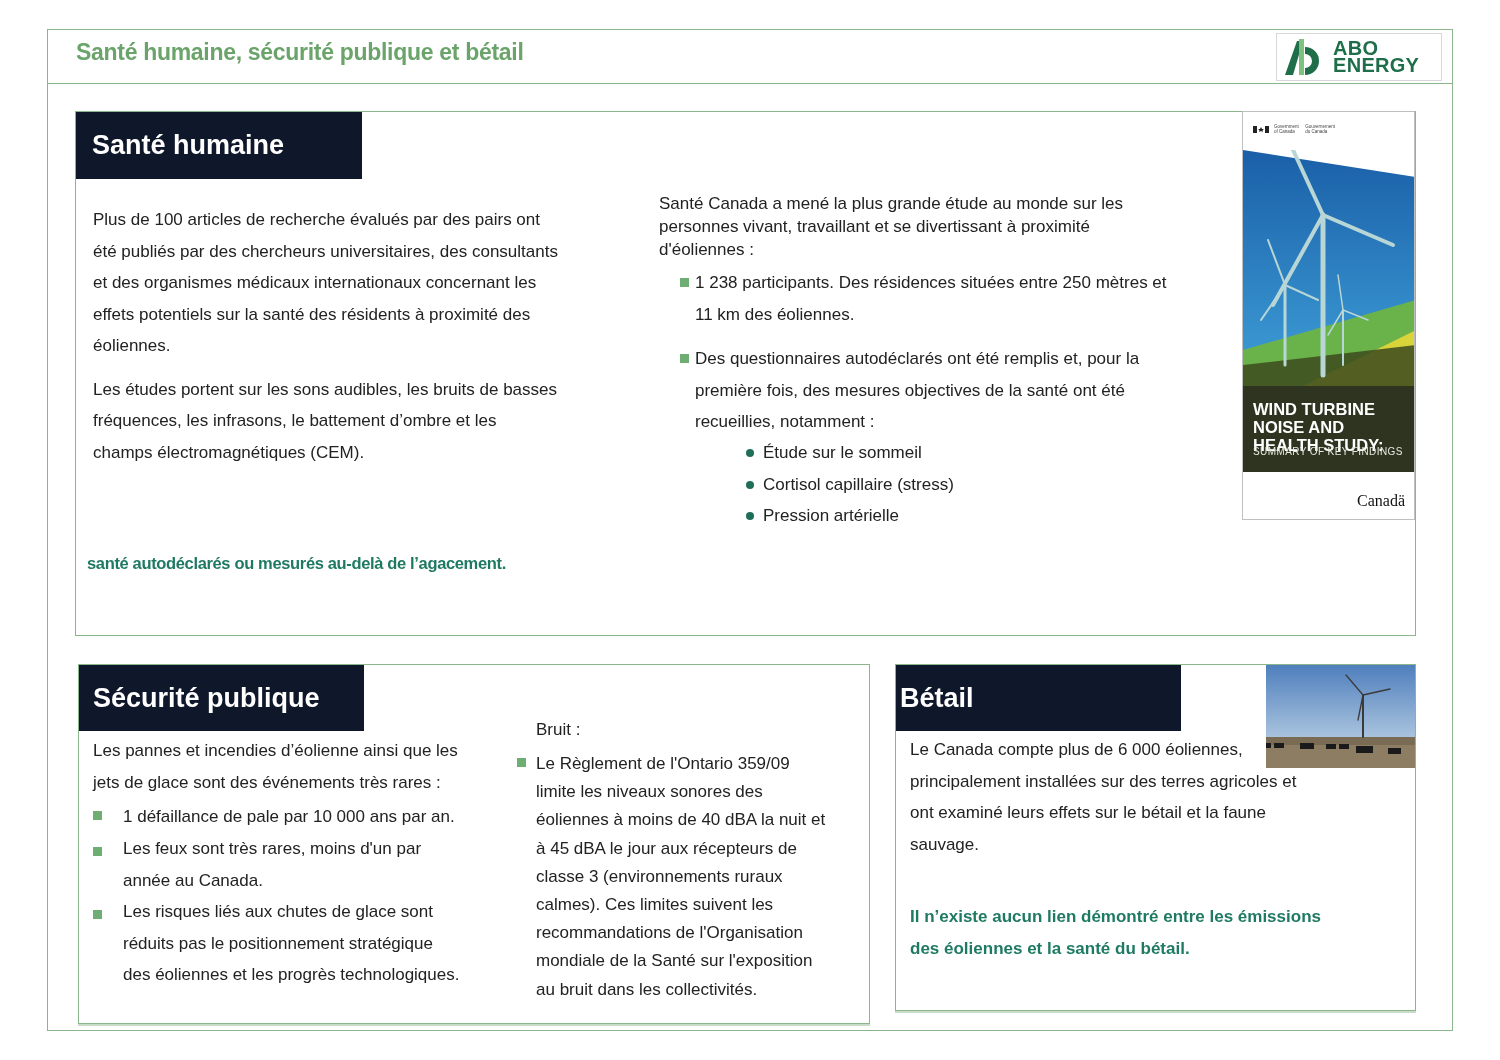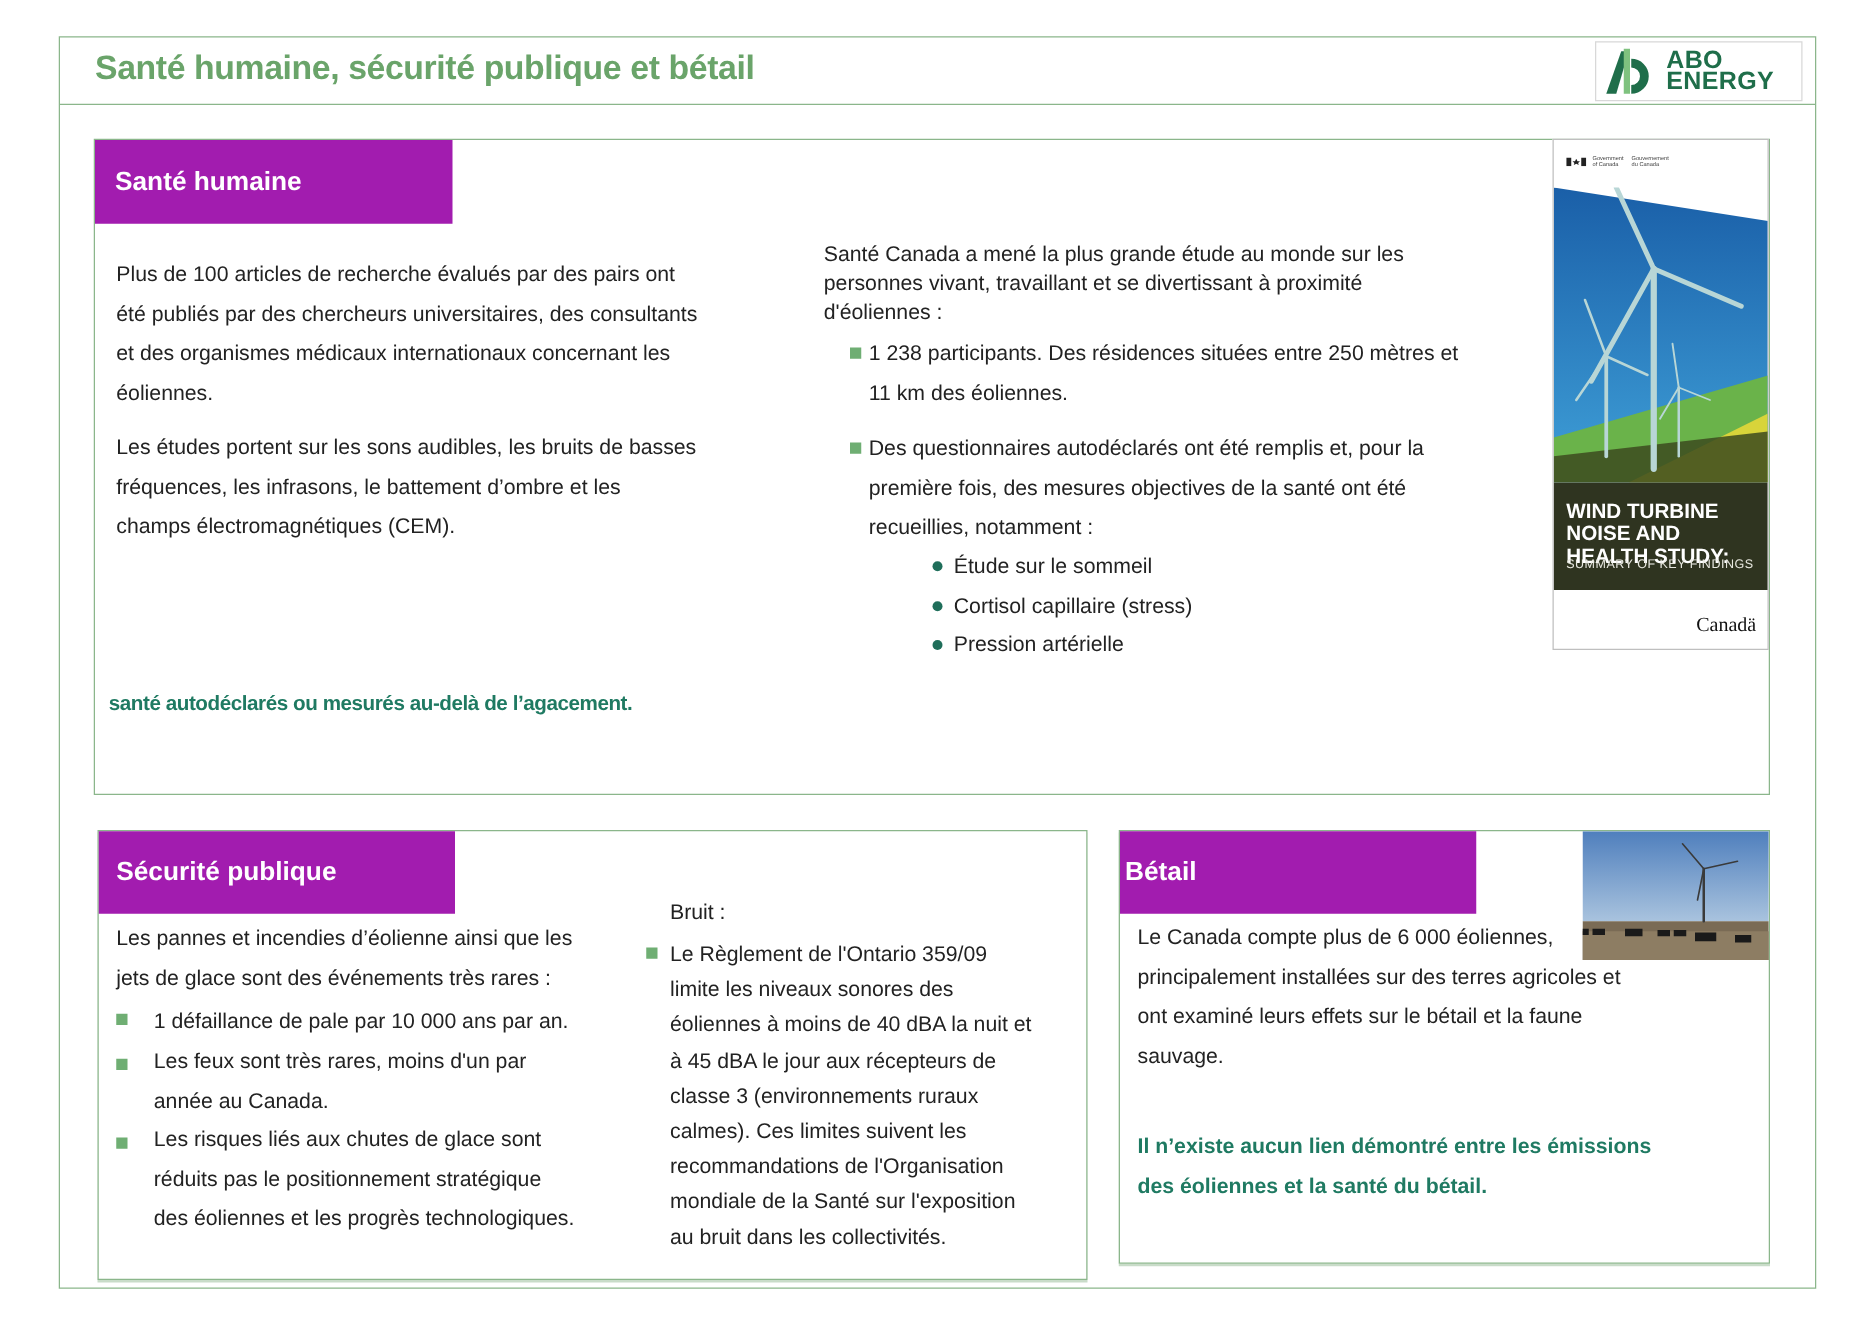--- a/index.html
+++ b/index.html
@@ -1,28 +1,28 @@
 <!DOCTYPE html>
 <html><head>
 <meta charset="utf-8">
 <style>
   * { box-sizing: border-box; margin: 0; padding: 0; }
   html, body { width: 1500px; height: 1060px; background: #ffffff; overflow: hidden; }
   body { font-family: "Liberation Sans", "DejaVu Sans", sans-serif; color: #1e1e1e; position: relative; }
 
   .frame { position: absolute; left: 47px; top: 29px; width: 1406px; height: 1002px; border: 1px solid #8bb68b; }
   .header-band { position: absolute; left: 0; top: 0; width: 100%; height: 54px; border-bottom: 1px solid #8bb68b; }
-  .page-title { position: absolute; left: 28px; top: 9px; font-size: 27px; font-weight: bold; color: #6aa46a; letter-spacing: -0.3px; }
+  .page-title { position: absolute; left: 28px; top: 9px; font-size: 23px; font-weight: bold; color: #6aa46a; letter-spacing: -0.3px; }
   .logo { position: absolute; right: 10px; top: 3px; width: 166px; height: 48px; border: 1px solid #d8d8d8; background: #fff; display: flex; align-items: center; }
   .logo svg { margin-left: 6px; }
   .logo-text { font-weight: bold; color: #1f6e4a; font-size: 20px; line-height: 17px; margin-left: 6px; letter-spacing: 0.3px; }
 
   .card { position: absolute; border: 1px solid #8bb68b; background: #fff; }
   .card-shadow { box-shadow: 0 2px 0 #c9dcc9; }
-  .tab { position: absolute; left: 0; top: 0; background: #a21caf; color: #fff; font-weight: bold; font-size: 21px; padding-left: 16px; display: flex; align-items: center; }
+  .tab { position: absolute; left: 0; top: 0; background: #0f172a; color: #fff; font-weight: bold; font-size: 27px; padding-left: 16px; display: flex; align-items: center; }
 
   .p { font-size: 17px; line-height: 31.5px; color: #222; }
   .p2 { font-size: 17px; line-height: 23px; color: #222; }
   .sq { display: inline-block; width: 9px; height: 9px; background: #6fae73; }
   .dot { display: inline-block; width: 8px; height: 8px; border-radius: 50%; background: #1f6e5a; }
   .green-bold { color: #1f7a62; font-weight: bold; font-size: 17px; line-height: 32px; }
 
   .li { position: absolute; }
   .li .sq { position: absolute; left: 0; top: 11px; }
 
@@ -60,20 +60,21 @@
 
 <div class="card" style="left:75px; top:111px; width:1341px; height:525px;">
   <div class="tab" style="width:286px; height:67px;">Santé humaine</div>
 </div>
 
 <div style="position:absolute; left:93px; top:204px; width:520px;">
   <div class="p">
     <div>Plus de 100 articles de recherche évalués par des pairs ont</div>
     <div>été publiés par des chercheurs universitaires, des consultants</div>
     <div>et des organismes médicaux internationaux concernant les</div>
+    <div>effets potentiels sur la santé des résidents à proximité des</div>
     <div>éoliennes.</div>
   </div>
   <div class="p" style="margin-top:12px;">
     <div>Les études portent sur les sons audibles, les bruits de basses</div>
     <div>fréquences, les infrasons, le battement d’ombre et les</div>
     <div>champs électromagnétiques (CEM).</div>
   </div>
 </div>
 
 <div class="p2" style="position:absolute; left:659px; top:192px; width:560px;">

